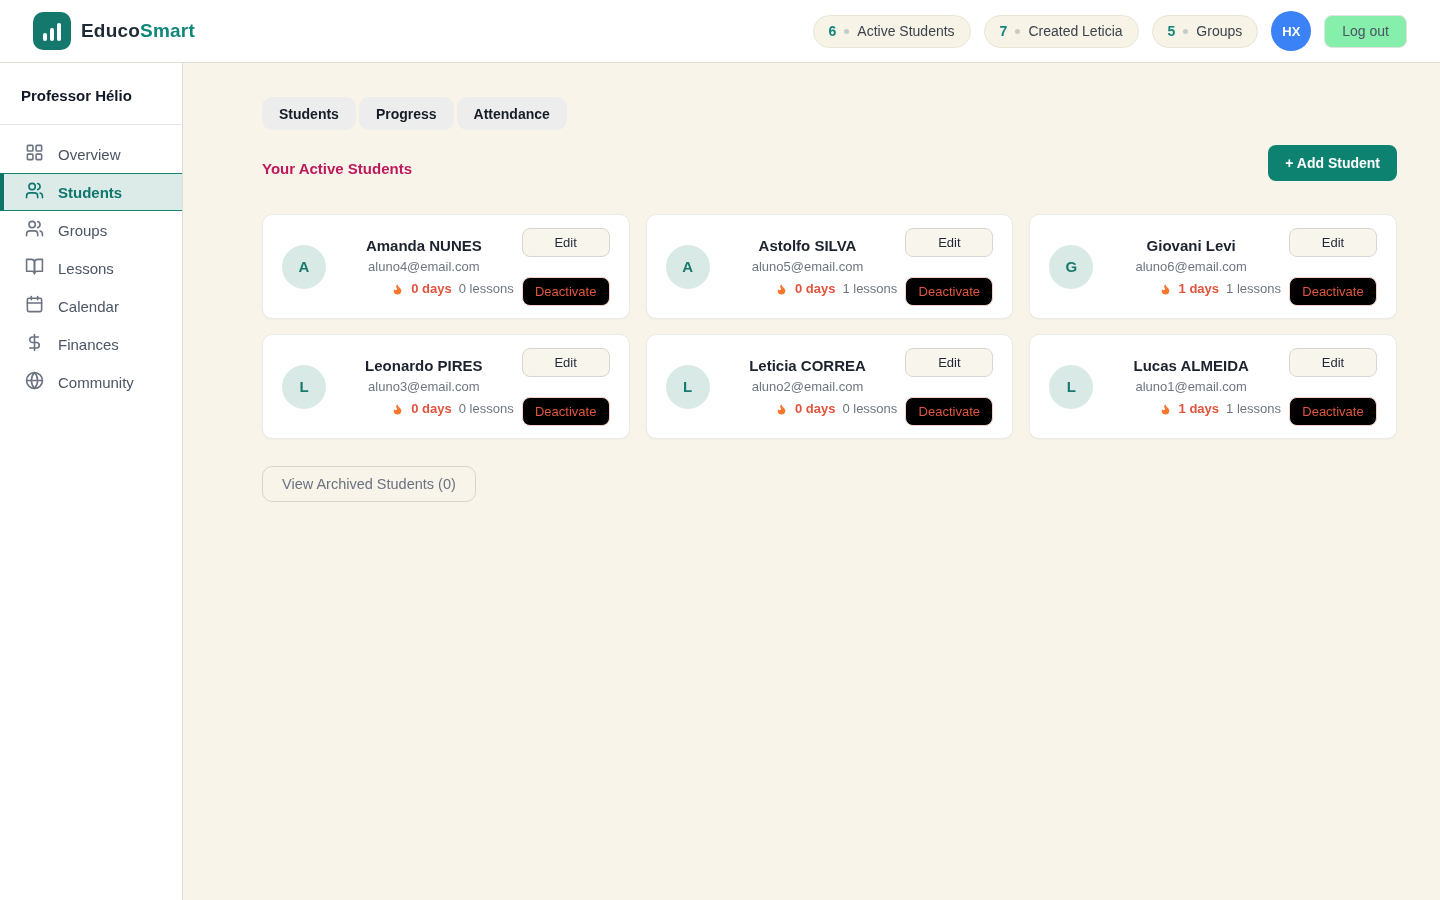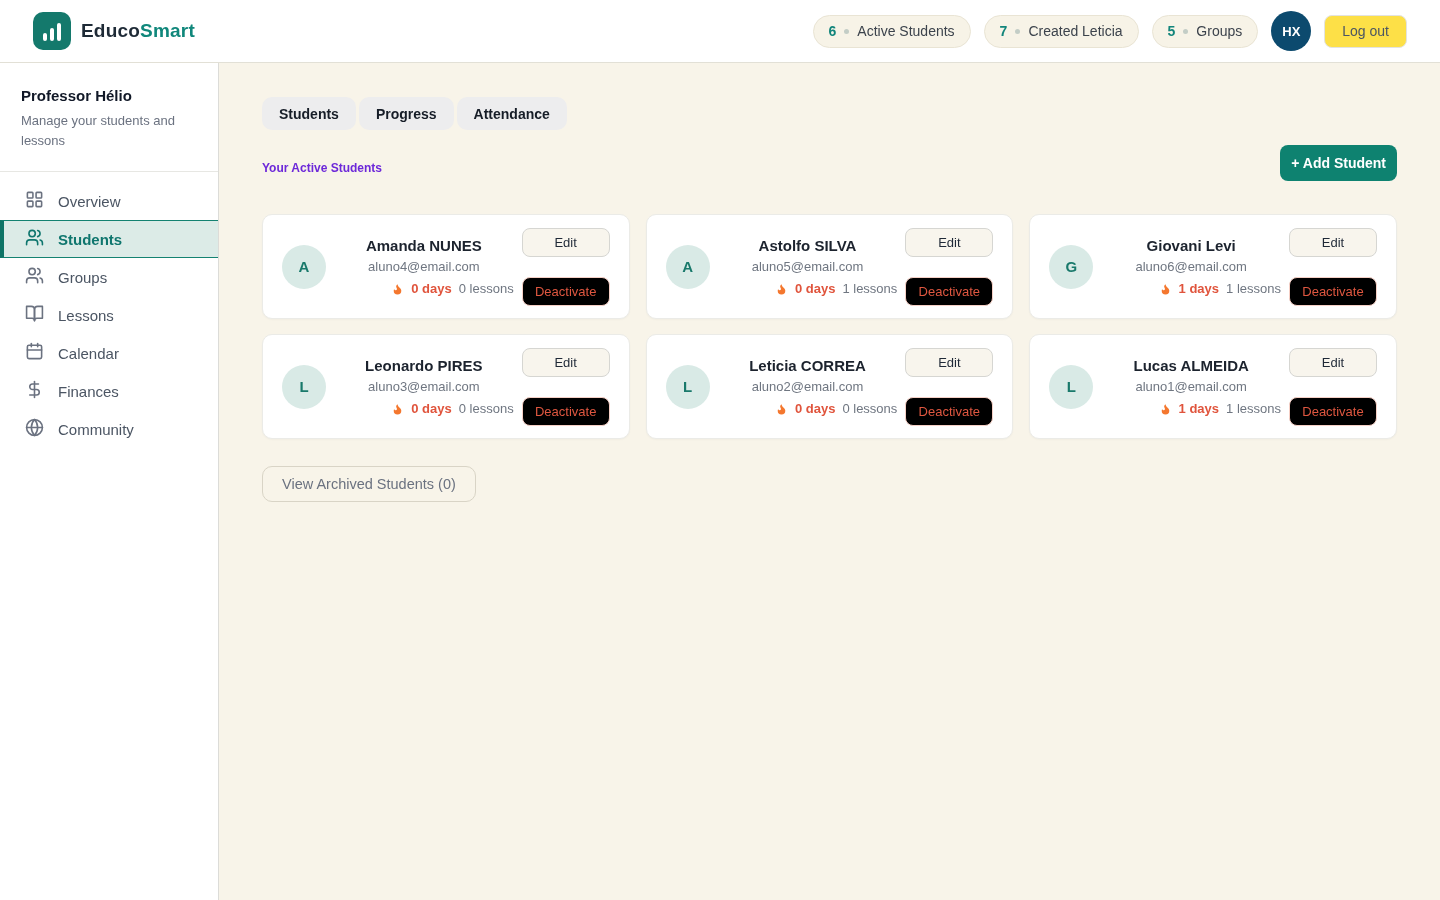--- a/index.html
+++ b/index.html
@@ -30,33 +30,33 @@
 
   .header-right { margin-left: auto; display: flex; align-items: center; gap: 13px; }
   .stat-pill {
     display: flex; align-items: center; gap: 8px; height: 33px;
     background: #f7f3e7; border: 1px solid #e9e4d4; border-radius: 17px;
     padding: 0 15px; font-size: 14px; color: #3c434c;
   }
   .stat-pill .num { color: #12857b; font-weight: 700; }
   .stat-pill .dot { width: 5px; height: 5px; border-radius: 50%; background: #c3cdc6; }
   .avatar {
-    width: 40px; height: 40px; border-radius: 50%; background: #0c4a6e;
+    width: 40px; height: 40px; border-radius: 50%; background: #3b82f6;
     color: #ffffff; font-size: 13px; font-weight: 700;
     display: flex; align-items: center; justify-content: center; cursor: pointer;
   }
   .logout-btn {
-    height: 33px; padding: 0 17px; background: #fde047; border: 1px solid #e3e3e0;
+    height: 33px; padding: 0 17px; background: #86efac; border: 1px solid #e3e3e0;
     border-radius: 8px; font-size: 14px; color: #4b5563; cursor: pointer;
     font-family: inherit;
   }
 
   
   .sidebar {
-    position: fixed; top: 63px; left: 0; bottom: 0; width: 219px;
+    position: fixed; top: 63px; left: 0; bottom: 0; width: 183px;
     background: #ffffff; border-right: 1px solid #dcdcd8; z-index: 5;
   }
   .profile { padding: 24px 21px 20px 21px; border-bottom: 1px solid #e7e7e3; }
   .profile-name { font-size: 15px; font-weight: 700; color: #111827; }
   .profile-sub { font-size: 13px; color: #6b7280; line-height: 1.55; margin-top: 7px; }
   .nav { padding-top: 10px; }
   .nav-item {
     height: 38px; display: flex; align-items: center; gap: 14px;
     padding-left: 25px; font-size: 15px; color: #4b5563; cursor: pointer;
   }
@@ -70,23 +70,23 @@
 
   
   .main { margin: 63px 0 0 219px; padding: 34px 43px 0 43px; height: 837px; background: #f8f4e9; }
   .tabs { display: flex; gap: 3px; }
   .tab {
     height: 33px; padding: 0 17px; border: none; border-radius: 10px;
     background: #ededee; color: #161d27; font-size: 14px; font-weight: 600;
     cursor: pointer; font-family: inherit;
   }
   .title-row { display: flex; align-items: center; justify-content: space-between; margin-top: 15px; }
-  .page-title { font-size: 12px; font-weight: 700; color: #6d28d9; margin-top: 10px; }
+  .page-title { font-size: 15px; font-weight: 700; color: #be185d; margin-top: 10px; }
   .add-btn {
-    height: 36px; padding: 0 11px; background: #0e8270; border: none; border-radius: 8px;
+    height: 36px; padding: 0 17px; background: #0e8270; border: none; border-radius: 8px;
     color: #ffffff; font-size: 14px; font-weight: 700; cursor: pointer; font-family: inherit; text-align: right;
   }
 
   .cards-grid {
     margin-top: 33px; display: grid; grid-template-columns: repeat(3, 1fr);
     column-gap: 16px; row-gap: 15px;
   }
   .card {
     background: #ffffff; border: 1px solid #ebebe7; border-radius: 10px;
     height: 105px; display: flex; align-items: center; padding: 0 19px;
@@ -151,21 +151,20 @@
       <span>Groups</span>
     </div>
     <div class="avatar">HX</div>
     <button class="logout-btn">Log out</button>
   </div>
 </header>
 
 <aside class="sidebar">
   <div class="profile">
     <div class="profile-name">Professor Hélio</div>
-    <div class="profile-sub">Manage your students and lessons</div>
   </div>
   <nav class="nav">
     <div class="nav-item">
       <span><svg viewBox="0 0 24 24" width="19" height="19">
             <rect x="3" y="3" width="7" height="7" rx="1"></rect>
             <rect x="14" y="3" width="7" height="7" rx="1"></rect>
             <rect x="3" y="14" width="7" height="7" rx="1"></rect>
             <rect x="14" y="14" width="7" height="7" rx="1"></rect>
           </svg></span>
       <span>Overview</span>

